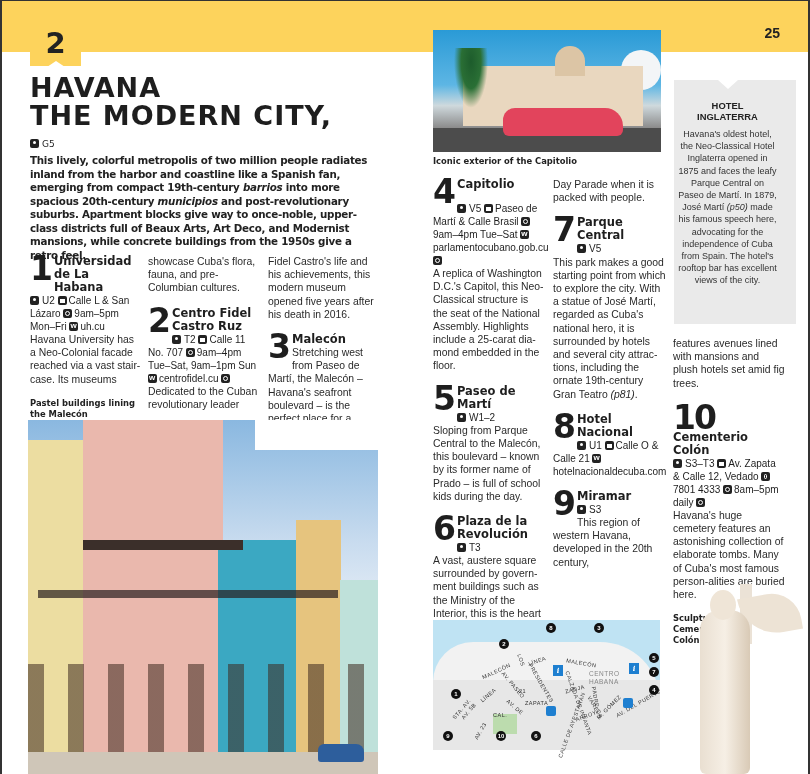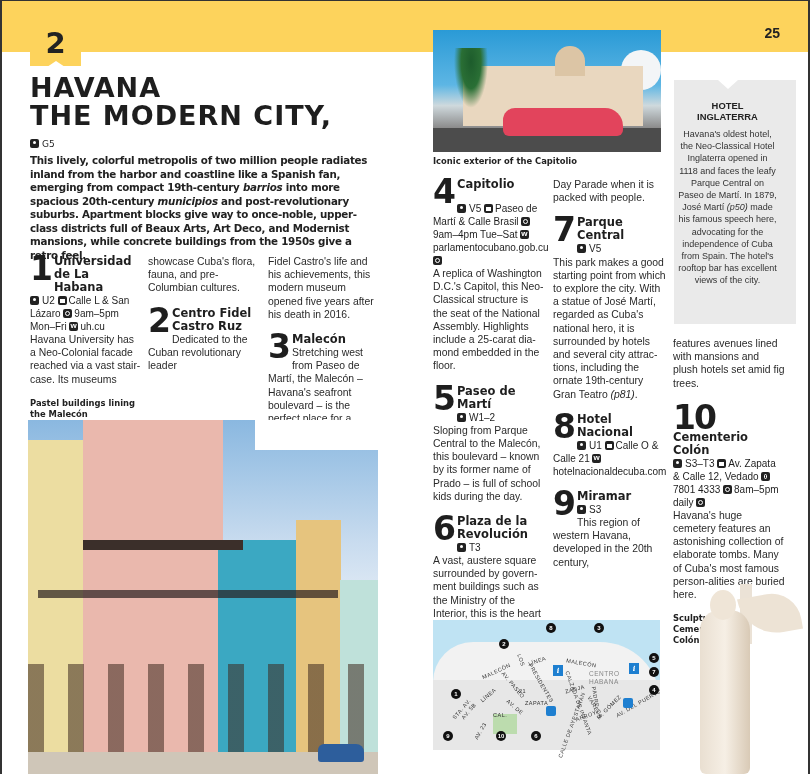--- a/index.html
+++ b/index.html
@@ -119,20 +119,27 @@
   <div class="caption" style="margin-top:2px;">Pastel buildings lining the Malecón</div>
 </div>
 
 <div class="col" style="left:148px; top:255px; width:110px;">
   <span class="entry-body" style="margin-bottom:12px;">showcase Cuba's flora, fauna, and pre-Columbian cultures.</span>
   <div class="entry">
     <div class="entry-head">
       <span class="entry-num">2</span>
       <span class="entry-name">Centro Fidel Castro Ruz</span>
     </div>
+    <div class="entry-meta">
+      <span class="pin"></span><span>T2</span>
+      <span class="icon-box home"></span><span>Calle 11 No. 707</span>
+      <span class="icon-box clock"></span><span>9am–4pm Tue–Sat, 9am–1pm Sun</span>
+      <span class="icon-box web"></span><span>centrofidel.cu</span>
+      <span class="icon-box wheel"></span>
+    </div>
     <span class="entry-body">Dedicated to the Cuban revolutionary leader</span>
   </div>
 </div>
 
 <div class="col" style="left:268px; top:255px; width:112px;">
   <span class="entry-body" style="margin-bottom:12px;">Fidel Castro's life and his achievements, this modern museum opened five years after his death in 2016.</span>
   <div class="entry">
     <span class="entry-num">3</span>
     <span class="entry-name">Malecón</span>
     <span>Stretching west from Paseo de Martí, the Malecón – Havana's seafront boulevard – is the perfect place for a sunset stroll. On Saturdays a food mar-ket is set up here.</span>
@@ -211,21 +218,21 @@
     </div>
     <span class="entry-body">This region of western Havana, developed in the 20th century,</span>
   </div>
 </div>
 
 <div class="sidebar-box">
   <div class="sidebar-title">
     <span class="plain">HOTEL</span>
     <span class="plain">INGLATERRA</span>
   </div>
-  <div class="sidebar-text"><span>Havana's oldest hotel, the Neo-Classical Hotel Inglaterra opened in 1118 and faces the leafy Parque Central on Paseo de Martí. In 1879, José Martí </span><i>(p50)</i><span> made his famous speech here, advocating for the independence of Cuba from Spain. The hotel's rooftop bar has excellent views of the city.</span></div>
+  <div class="sidebar-text"><span>Havana's oldest hotel, the Neo-Classical Hotel Inglaterra opened in 1875 and faces the leafy Parque Central on Paseo de Martí. In 1879, José Martí </span><i>(p50)</i><span> made his famous speech here, advocating for the independence of Cuba from Spain. The hotel's rooftop bar has excellent views of the city.</span></div>
 </div>
 
 <div class="col" style="left:673px; top:337px; width:112px;">
   <span class="entry-body" style="margin-bottom:14px;">features avenues lined with mansions and plush hotels set amid fig trees.</span>
   <div class="entry">
     <div class="entry-head">
       <span class="entry-num">10</span>
       <span class="entry-name">Cementerio Colón</span>
     </div>
     <div class="entry-meta">

